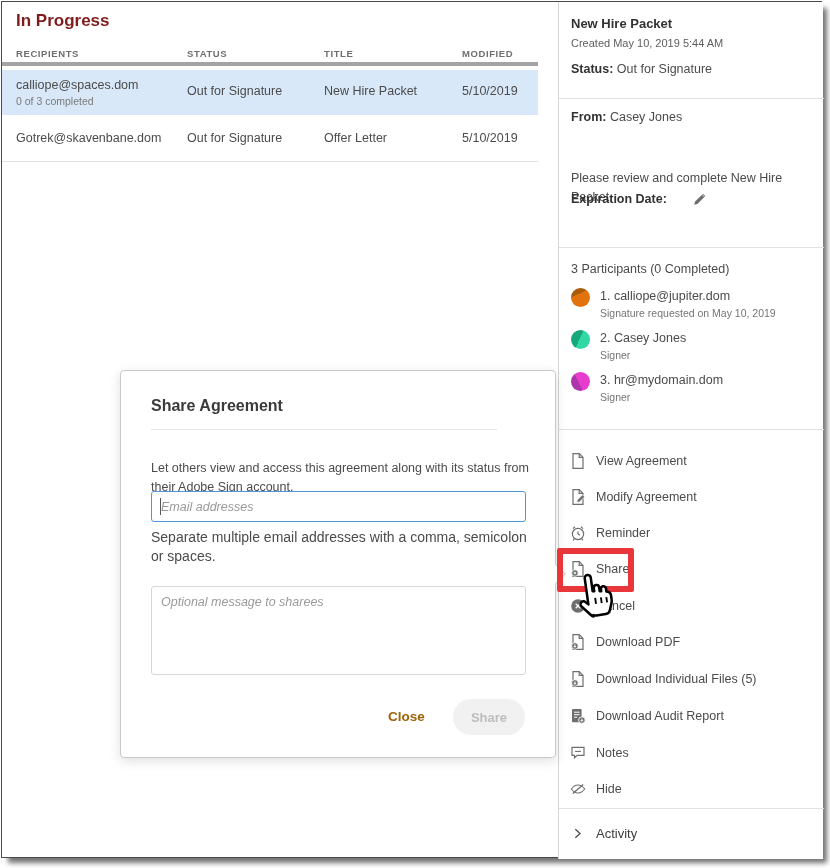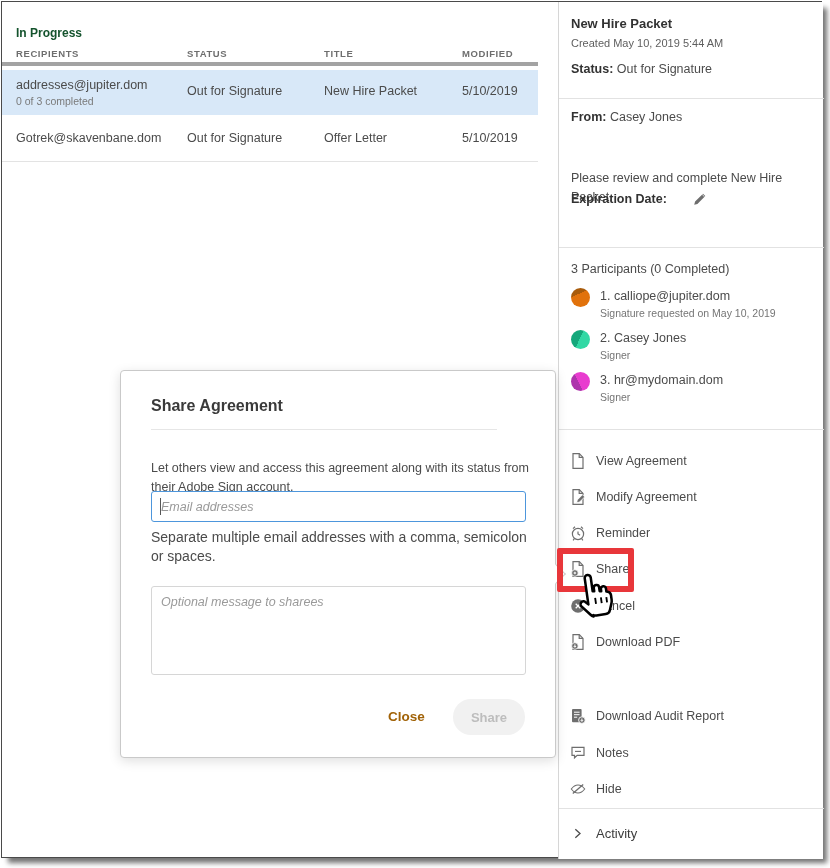--- a/index.html
+++ b/index.html
@@ -6,21 +6,21 @@
   html,body { width:830px; height:868px; background:#fff; overflow:hidden; }
   body { font-family:"Liberation Sans", sans-serif; position:relative; }
 
   #frame {
     position:absolute; left:1px; top:1px; width:821px; height:857px;
     background:#fff; border:1px solid #4a4a4a;
     box-shadow:6px 6px 5px -1px rgba(0,0,0,0.55);
   }
 
   
-  .page-title { position:absolute; left:14px; top:24px; font-size:12px; font-weight:bold; color:#14532d; }
+  .page-title { position:absolute; left:14px; top:9px; font-size:17px; font-weight:bold; color:#7f1d1d; }
   .thead { position:absolute; left:0; top:44px; width:536px; height:20px; border-bottom:4px solid #a3a3a3; }
   .th { position:absolute; top:2px; font-size:9.5px; font-weight:bold; color:#6e6e6e; letter-spacing:.6px; }
   .th.c1{left:14px;} .th.c2{left:185px;} .th.c3{left:322px;} .th.c4{left:460px;}
   .trow { position:absolute; left:0; width:536px; height:45px; cursor:pointer; }
   .trow.hl { background:#d8e8f8; }
   .trow.r2 { border-bottom:1px solid #e3e3e3; }
   .cell { position:absolute; font-size:12.5px; color:#4b4b4b; top:14px; }
   .cell.main { top:8px; }
   .cell.sub { top:25px; font-size:10.5px; color:#7a7a7a; }
   .cell.c1{left:14px;} .cell.c2{left:185px;} .cell.c3{left:322px;} .cell.c4{left:460px;}
@@ -97,21 +97,21 @@
   <div class="page-title">In Progress</div>
 
   <div class="thead">
     <span class="th c1">RECIPIENTS</span>
     <span class="th c2">STATUS</span>
     <span class="th c3">TITLE</span>
     <span class="th c4">MODIFIED</span>
   </div>
 
   <div class="trow hl" style="top:68px;">
-    <span class="cell main c1">addresses@jupiter.dom</span>
+    <span class="cell main c1">calliope@spaces.dom</span>
     <span class="cell sub c1">0 of 3 completed</span>
     <span class="cell c2">Out for Signature</span>
     <span class="cell c3">New Hire Packet</span>
     <span class="cell c4">5/10/2019</span>
   </div>
 
   <div class="trow r2" style="top:115px;">
     <span class="cell c1">Gotrek@skavenbane.dom</span>
     <span class="cell c2">Out for Signature</span>
     <span class="cell c3">Offer Letter</span>
@@ -210,20 +210,29 @@
     <div class="menu-item" style="top:629px;">
       <svg viewBox="0 0 18 18">
           <path d="M4 1.7h6.3L14 5.4v10.9H4z" fill="none" stroke="#6e6e6e" stroke-width="1.2"></path>
           <path d="M10.2 1.7v3.7H14" fill="none" stroke="#6e6e6e" stroke-width="1.2"></path>
           <circle cx="5.9" cy="13" r="3.3" fill="#6e6e6e" stroke="#fff" stroke-width=".8"></circle>
           <path d="M5.9 11.4v2.7M4.7 13l1.2 1.3L7.1 13" fill="none" stroke="#fff" stroke-width="1"></path>
         </svg>
       <span class="menu-label">Download PDF</span>
     </div>
 
+    <div class="menu-item" style="top:666px;">
+      <svg viewBox="0 0 18 18">
+          <path d="M4 1.7h6.3L14 5.4v10.9H4z" fill="none" stroke="#6e6e6e" stroke-width="1.2"></path>
+          <path d="M10.2 1.7v3.7H14" fill="none" stroke="#6e6e6e" stroke-width="1.2"></path>
+          <circle cx="5.9" cy="13" r="3.3" fill="#6e6e6e" stroke="#fff" stroke-width=".8"></circle>
+          <path d="M5.9 11.4v2.7M4.7 13l1.2 1.3L7.1 13" fill="none" stroke="#fff" stroke-width="1"></path>
+        </svg>
+      <span class="menu-label">Download Individual Files (5)</span>
+    </div>
 
     <div class="menu-item" style="top:703px;">
       <svg viewBox="0 0 18 18">
           <rect x="3" y="2" width="9.6" height="13.2" rx="1" fill="#6e6e6e"></rect>
           <path d="M5 5.2h5.6M5 7.7h5.6M5 10.2h3.2" stroke="#fff" stroke-width="1"></path>
           <circle cx="12.9" cy="13.1" r="3.3" fill="#6e6e6e" stroke="#fff" stroke-width=".9"></circle>
           <path d="M12.9 11.5v2.7M11.7 13.1l1.2 1.3 1.2-1.3" fill="none" stroke="#fff" stroke-width="1"></path>
         </svg>
       <span class="menu-label">Download Audit Report</span>
     </div>

